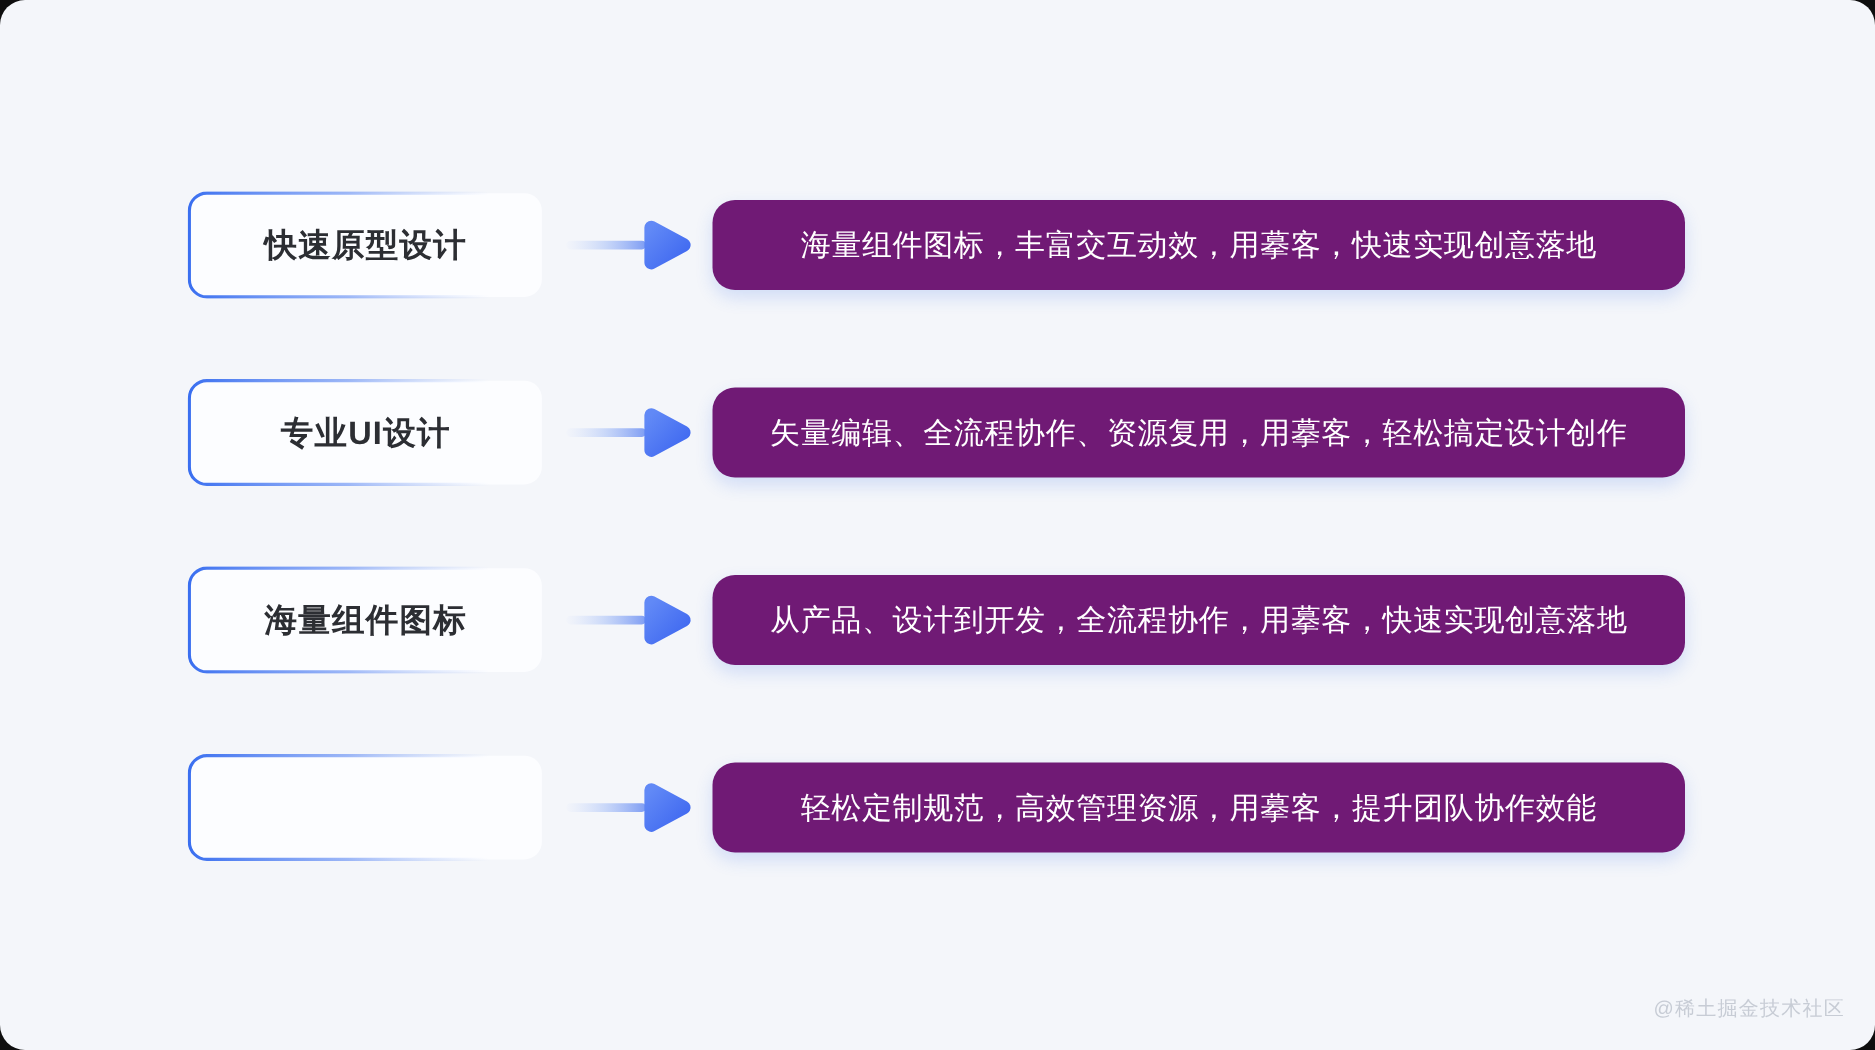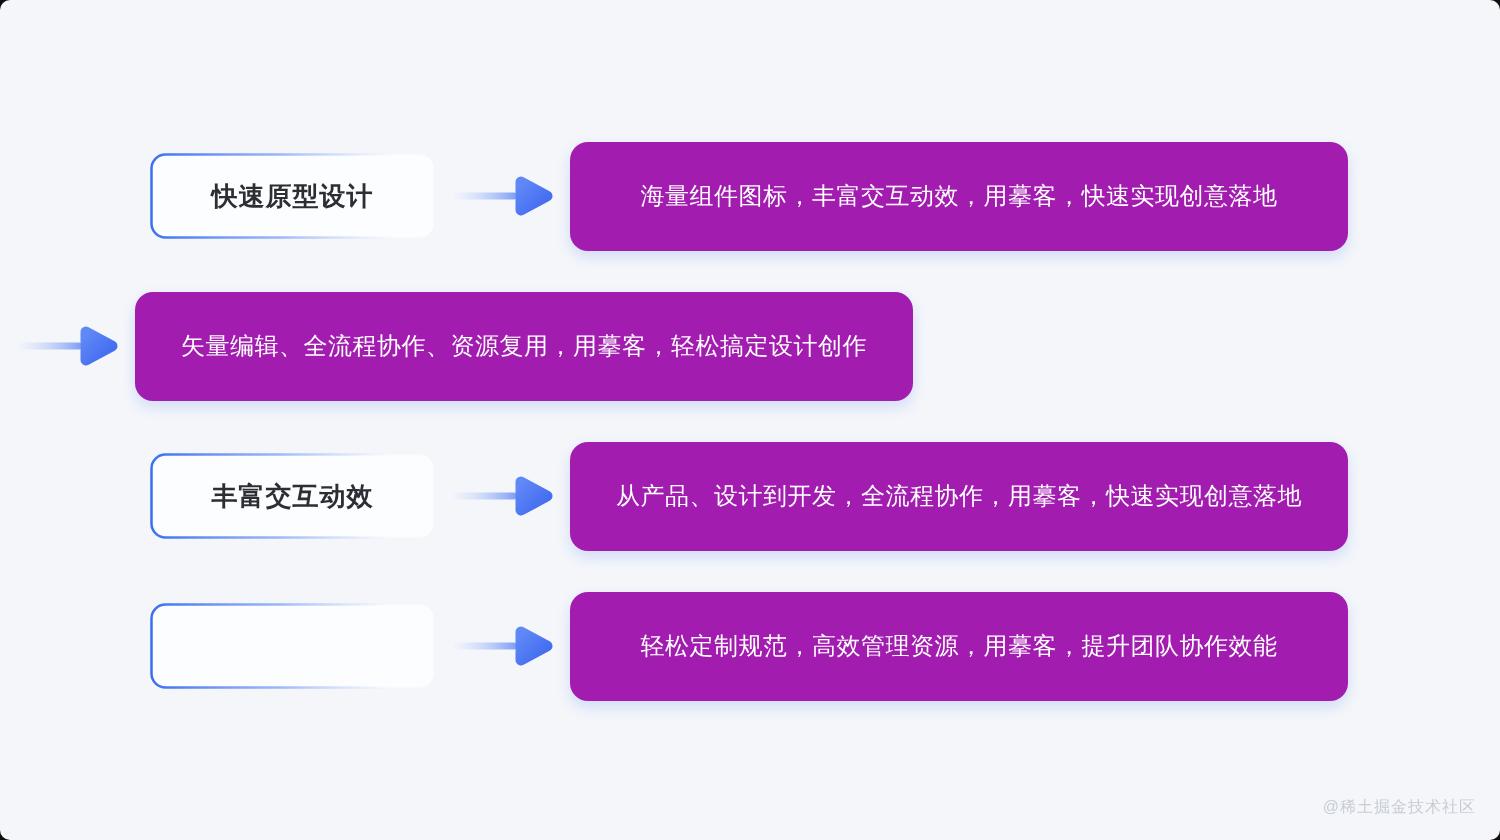--- a/index.html
+++ b/index.html
@@ -10,21 +10,21 @@
     background: #0e0e0e;
     font-family: "Liberation Sans", sans-serif;
     overflow: hidden;
   }
 
   .canvas {
     position: relative;
     width: 1500px;
     height: 840px;
     background: #f4f6fa;
-    border-radius: 10px;
+    border-radius: 20px;
     overflow: hidden;
   }
 
   .rows {
     position: absolute;
     top: 152px;
     left: 0;
     width: 100%;
     display: flex;
     flex-direction: column;
@@ -68,22 +68,22 @@
     flex: none;
     width: 135px;
     display: flex;
     align-items: center;
     justify-content: center;
   }
 
   .desc-box {
     flex: none;
     width: 778px;
-    height: 109px;
-    background: #a21caf;
+    height: 72px;
+    background: #701a75;
     border-radius: 18px;
     display: flex;
     align-items: center;
     justify-content: center;
     box-shadow: 0 6px 14px rgba(50, 105, 232, 0.18);
   }
 
   .desc-text {
     color: #ffffff;
     font-size: 24px;
@@ -140,37 +140,43 @@
           <rect x="2" y="22.5" width="64" height="7" rx="3.5" fill="url(#tailGrad)"></rect>
           <path d="M 70 12 L 96 26 L 70 40 Z" fill="url(#headGrad)" stroke="url(#headGrad)" stroke-width="11" stroke-linejoin="round"></path>
         </svg>
       </div>
       <div class="desc-box">
         <span class="desc-text">海量组件图标，丰富交互动效，用摹客，快速实现创意落地</span>
       </div>
     </div>
 
     <div class="row">
+      <div class="label-box">
+        <svg class="border-svg" viewBox="0 0 285 86">
+          <rect x="1.5" y="1.5" width="282" height="83" rx="14" fill="#fcfdff" stroke="url(#borderGrad)" stroke-width="2.5"></rect>
+        </svg>
+        <span class="label-text">专业UI设计</span>
+      </div>
       <div class="arrow-wrap">
         <svg width="104" height="52" viewBox="0 0 104 52">
           <rect x="2" y="22.5" width="64" height="7" rx="3.5" fill="url(#tailGrad)"></rect>
           <path d="M 70 12 L 96 26 L 70 40 Z" fill="url(#headGrad)" stroke="url(#headGrad)" stroke-width="11" stroke-linejoin="round"></path>
         </svg>
       </div>
       <div class="desc-box">
         <span class="desc-text">矢量编辑、全流程协作、资源复用，用摹客，轻松搞定设计创作</span>
       </div>
     </div>
 
     <div class="row">
       <div class="label-box">
         <svg class="border-svg" viewBox="0 0 285 86">
           <rect x="1.5" y="1.5" width="282" height="83" rx="14" fill="#fcfdff" stroke="url(#borderGrad)" stroke-width="2.5"></rect>
         </svg>
-        <span class="label-text">丰富交互动效</span>
+        <span class="label-text">海量组件图标</span>
       </div>
       <div class="arrow-wrap">
         <svg width="104" height="52" viewBox="0 0 104 52">
           <rect x="2" y="22.5" width="64" height="7" rx="3.5" fill="url(#tailGrad)"></rect>
           <path d="M 70 12 L 96 26 L 70 40 Z" fill="url(#headGrad)" stroke="url(#headGrad)" stroke-width="11" stroke-linejoin="round"></path>
         </svg>
       </div>
       <div class="desc-box">
         <span class="desc-text">从产品、设计到开发，全流程协作，用摹客，快速实现创意落地</span>
       </div>

